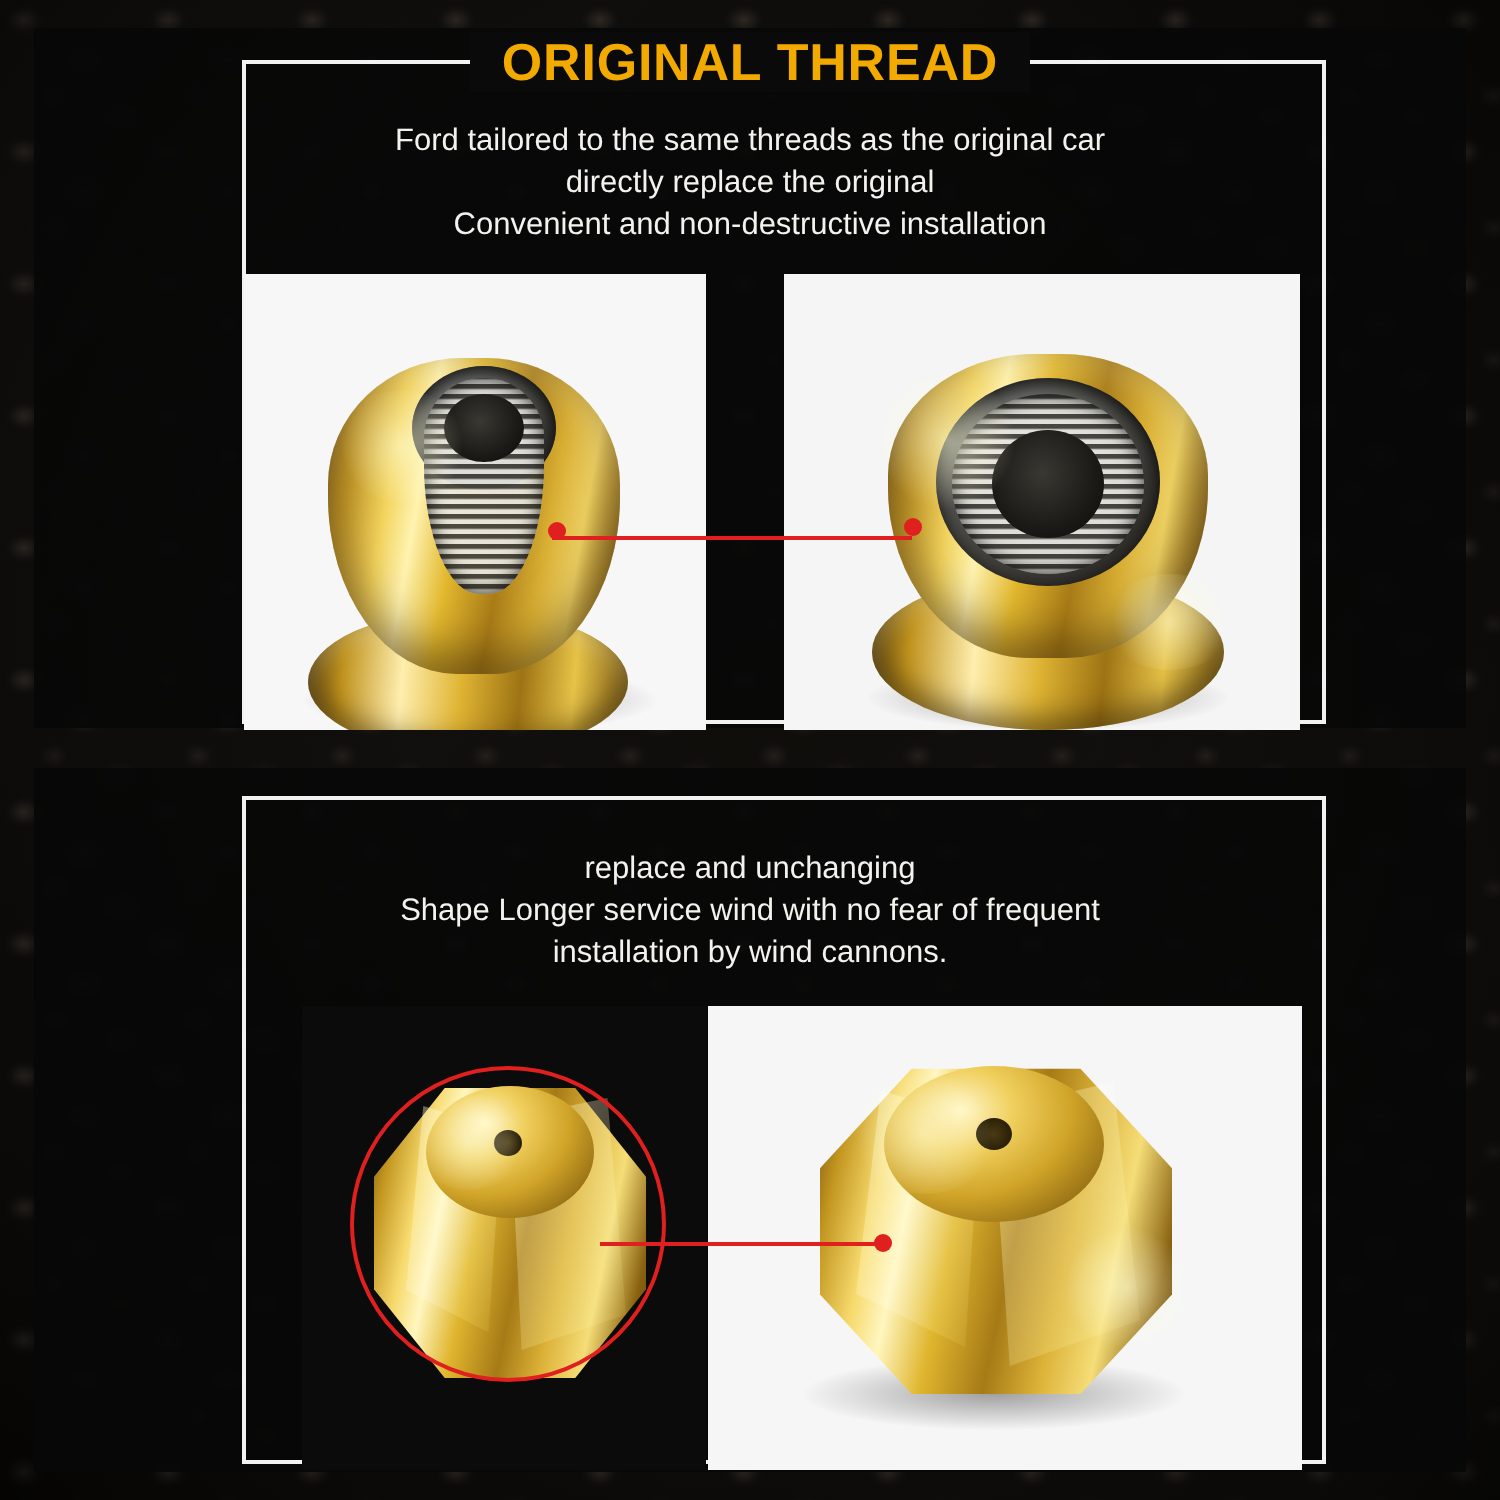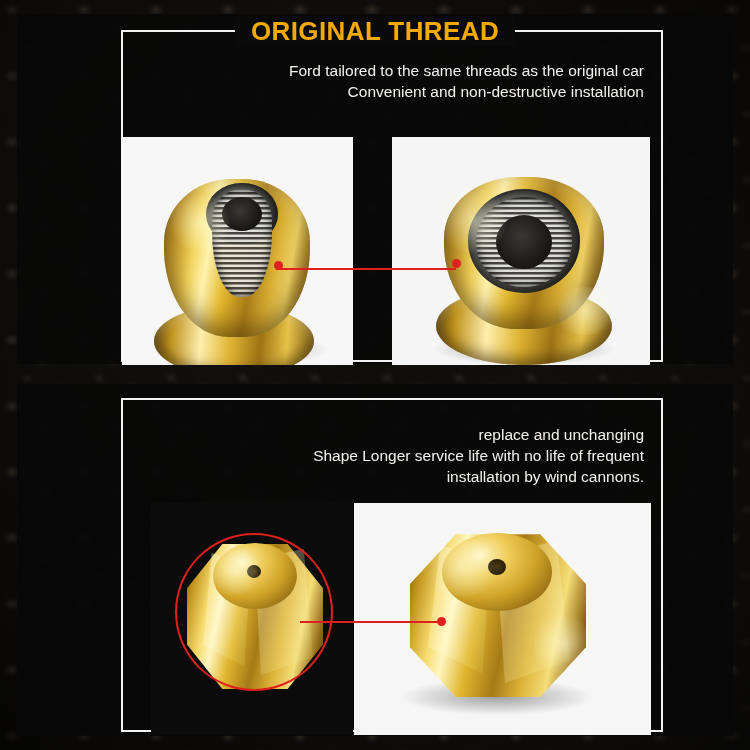--- a/index.html
+++ b/index.html
@@ -79,21 +79,21 @@
     font-weight: bold;
     letter-spacing: 0.4px;
     line-height: 30px;
     white-space: nowrap;
   }
 
   .subtitle {
     position: absolute;
     left: 106px;
     width: 538px;
-    text-align: right;
+    text-align: center;
     color: #f4f2ee;
     font-size: 15.5px;
     line-height: 21px;
   }
   .subtitle.top { top: 60px; }
   .subtitle.bottom { top: 424px; }
 
   
   .photo {
     position: absolute;
@@ -234,20 +234,21 @@
 
     <div class="frame top"></div>
 
     <div class="title-wrap">
       <span class="title">ORIGINAL THREAD</span>
     </div>
   </div>
 
   <div class="subtitle top">
     <div>Ford tailored to the same threads as the original car</div>
+    <div>directly replace the original</div>
     <div>Convenient and non-destructive installation</div>
   </div>
 
   <div class="photo p1">
     <div class="shadow-soft" style="left:30px; top:196px; width:176px; height:34px;"></div>
     <div class="nut-open">
       <div class="nut-flange" style="left:32px; top:168px; width:160px; height:72px;"></div>
       <div class="nut-body" style="left:42px; top:42px; width:146px; height:158px;"></div>
       <div class="nut-bore-outer" style="left:84px; top:46px; width:72px; height:62px;"></div>
       <div class="nut-threads" style="left:90px; top:52px; width:60px; height:108px; border-radius:50% 50% 46% 46% / 28% 28% 60% 60%;"></div>
@@ -274,21 +275,21 @@
   <div class="pointer-line" style="left:276px; top:268px; width:180px;"></div>
 
   <div class="panel bottom">
 
     <div class="frame bottom"></div>
 
   </div>
 
   <div class="subtitle bottom">
     <div>replace and unchanging</div>
-    <div>Shape Longer service life with no life of frequent</div>
+    <div>Shape Longer service wind with no fear of frequent</div>
     <div>installation by wind cannons.</div>
   </div>
 
   <div class="photo p3">
     <div class="cap-nut">
       <div class="cap-hex" style="left:36px; top:38px; width:136px; height:148px;"></div>
       <div class="cap-facet" style="left:52px; top:50px; width:48px; height:118px; clip-path:polygon(18% 0,100% 10%,86% 96%,0 78%);"></div>
       <div class="cap-facet" style="left:104px; top:46px; width:58px; height:126px; clip-path:polygon(0 8%,84% 0,100% 86%,10% 100%);"></div>
       <div class="cap-dome" style="left:62px; top:40px; width:84px; height:66px;"></div>
       <div class="cap-dot" style="left:96px; top:62px; width:14px; height:13px;"></div>

